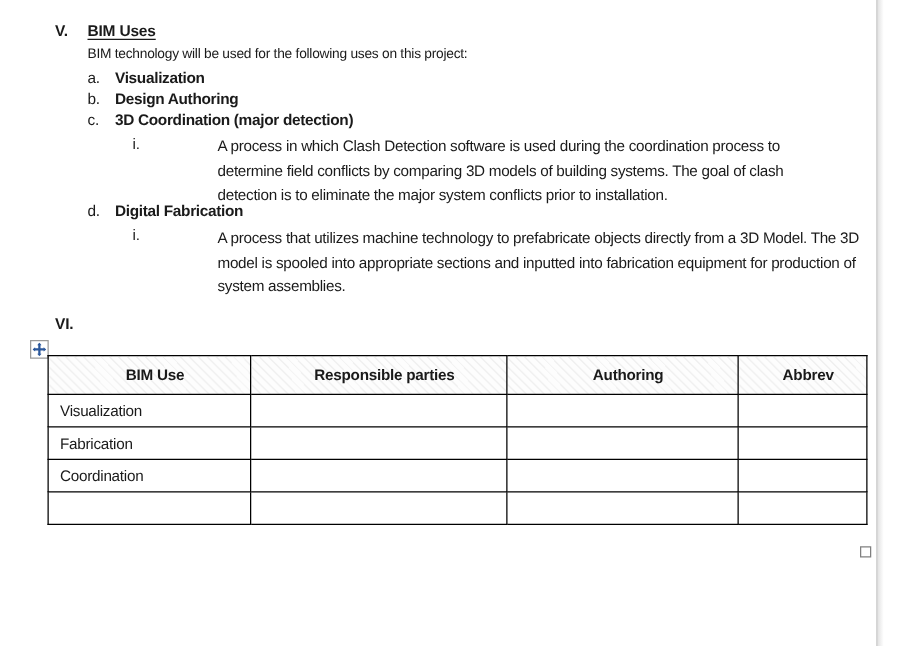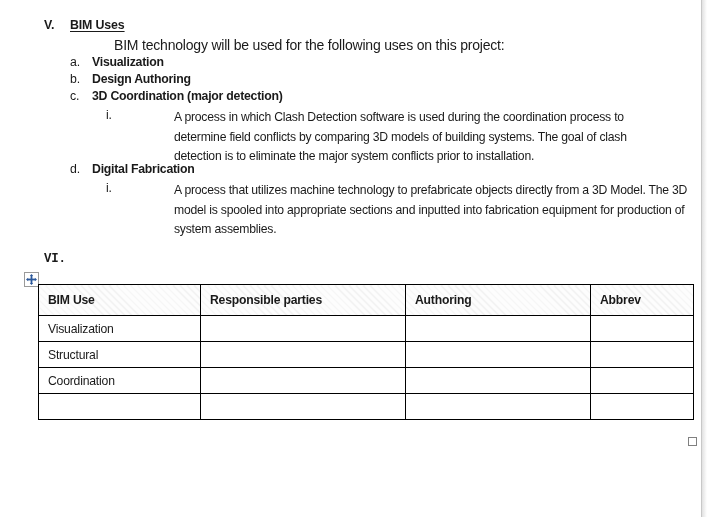--- a/index.html
+++ b/index.html
@@ -68,24 +68,23 @@
     width: 26px;
     flex: 0 0 26px;
   }
   .section-title {
     text-decoration: underline;
     text-underline-offset: 2px;
   }
 
   .intro-line {
     position: absolute;
-    font-size: 14px;
+    font-size: 11px;
     letter-spacing: -0.2px;
     white-space: nowrap;
-    margin-left: 44px;
   }
 
   .alpha-item {
     position: absolute;
     display: flex;
     align-items: baseline;
     font-size: 12.3px;
     white-space: nowrap;
   }
   .alpha-marker {
@@ -139,20 +138,21 @@
     font-weight: bold;
     height: 30px;
     background-color: #fdfdfd;
     background-image: repeating-linear-gradient(
       45deg,
       rgba(0,0,0,0.055) 0px,
       rgba(0,0,0,0.055) 1px,
       rgba(0,0,0,0) 1px,
       rgba(0,0,0,0) 5px
     );
+    text-align: center;
   }
   #bim-table td {
     font-weight: normal;
     height: 25px;
     background: #ffffff;
   }
   .col-bimuse   { width: 162px; }
   .col-resp     { width: 205px; }
   .col-software { width: 185px; }
   .col-abbrev   { width: 103px; }
@@ -218,21 +218,21 @@
     <div class="alpha-item" style="left:70px; top:162px;">
       <span class="alpha-marker">d.</span>
       <span class="alpha-label">Digital Fabrication</span>
     </div>
 
     <div class="roman-item" style="left:106px; top:181px; width:588px;">
       <span class="roman-marker">i.</span>
       <span class="roman-text">A process that utilizes machine technology to prefabricate objects directly from a 3D Model. The 3D model is spooled into appropriate sections and inputted into fabrication equipment for production of system assemblies.</span>
     </div>
 
-    <div class="section-head" style="left:44px; top:252px;font-family:Liberation Mono, monospace;">
+    <div class="section-head" style="left:44px; top:252px;">
       <span class="section-num">VI.</span>
     </div>
 
     <div id="table-move-handle">
       <svg width="11" height="11" viewBox="0 0 11 11">
         <g fill="#2b579a">
           <rect x="4.6" y="1.8" width="1.8" height="7.4"></rect>
           <rect x="1.8" y="4.6" width="7.4" height="1.8"></rect>
           <polygon points="5.5,0 7.2,2.1 3.8,2.1"></polygon>
           <polygon points="5.5,11 7.2,8.9 3.8,8.9"></polygon>
@@ -258,21 +258,21 @@
         </tr>
       </thead>
       <tbody>
         <tr>
           <td>Visualization</td>
           <td></td>
           <td></td>
           <td></td>
         </tr>
         <tr>
-          <td>Structural</td>
+          <td>Fabrication</td>
           <td></td>
           <td></td>
           <td></td>
         </tr>
         <tr>
           <td>Coordination</td>
           <td></td>
           <td></td>
           <td></td>
         </tr>

